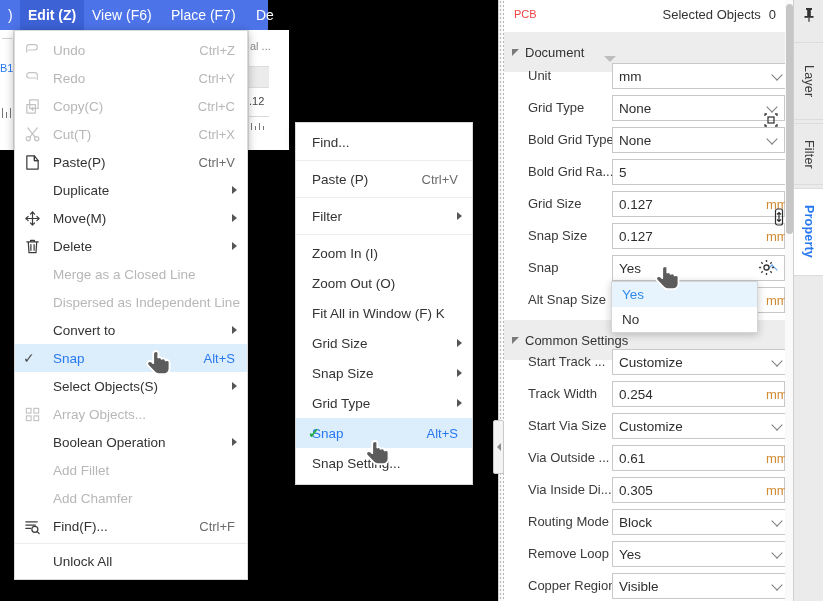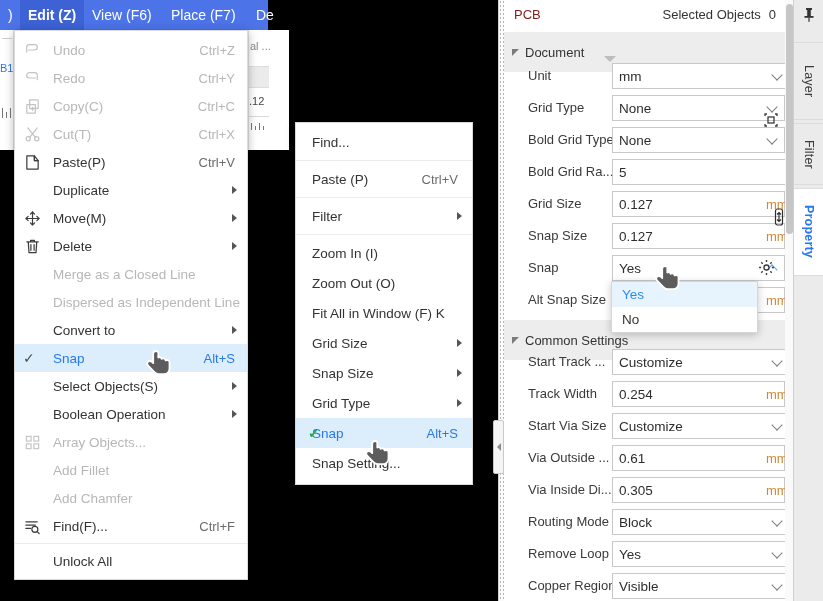--- a/index.html
+++ b/index.html
@@ -116,21 +116,21 @@
   .collapse-handle .tri {
     width:0;height:0;border-right:4px solid #8b8b8b;
     border-top:4px solid transparent;border-bottom:4px solid transparent;
   }
 
   .panel-head {
     position: absolute; left: 5px; top: 0; width: 280px; height: 28px;
     display: flex; align-items: center; justify-content: space-between;
     padding: 0 8px 0 10px; background: #fff;
   }
-  .panel-head .ph-title { font-size: 13px; color: #7f1d1d; }
+  .panel-head .ph-title { font-size: 11px; color: #ef4444; }
   .panel-head .ph-right { font-size: 13px; color: #333; }
   .panel-head .ph-right .num { margin-left: 8px; }
 
   .section-head {
     position: absolute; left: 5px; width: 281px; height: 40px;
     background: #ededed; display: flex; align-items: center; padding-left: 8px;
     font-size: 13px; color: #333;
   }
   .section-head .sh-tri {
     width: 0; height: 0; margin-right: 6px;
@@ -334,35 +334,35 @@
         <div class="mi-icon"></div>
         <span class="check">✓</span>
         <div class="mi-label">Snap</div>
         <div class="mi-accel">Alt+S</div>
       </div>
       <div class="menu-row">
         <div class="mi-icon"></div>
         <div class="mi-label">Select Objects(S)</div>
         <div class="mi-arrow"></div>
       </div>
-      <div class="menu-row">
-        <div class="mi-icon"></div>
-        <div class="mi-label">Boolean Operation</div>
-        <div class="mi-arrow"></div>
-      </div>
       <div class="menu-row disabled">
         <div class="mi-icon">
           <svg width="17" height="17" viewBox="0 0 18 18" fill="none" stroke="#bdbdbd" stroke-width="1.2">
             <rect x="2.5" y="2.5" width="5" height="5"></rect>
             <rect x="10.5" y="2.5" width="5" height="5"></rect>
             <rect x="2.5" y="10.5" width="5" height="5"></rect>
             <rect x="10.5" y="10.5" width="5" height="5"></rect>
           </svg>
         </div>
         <div class="mi-label">Array Objects...</div>
+      </div>
+      <div class="menu-row">
+        <div class="mi-icon"></div>
+        <div class="mi-label">Boolean Operation</div>
+        <div class="mi-arrow"></div>
       </div>
       <div class="menu-row disabled">
         <div class="mi-icon"></div>
         <div class="mi-label">Add Fillet</div>
       </div>
       <div class="menu-row disabled">
         <div class="mi-icon"></div>
         <div class="mi-label">Add Chamfer</div>
       </div>
       <div class="menu-row">

